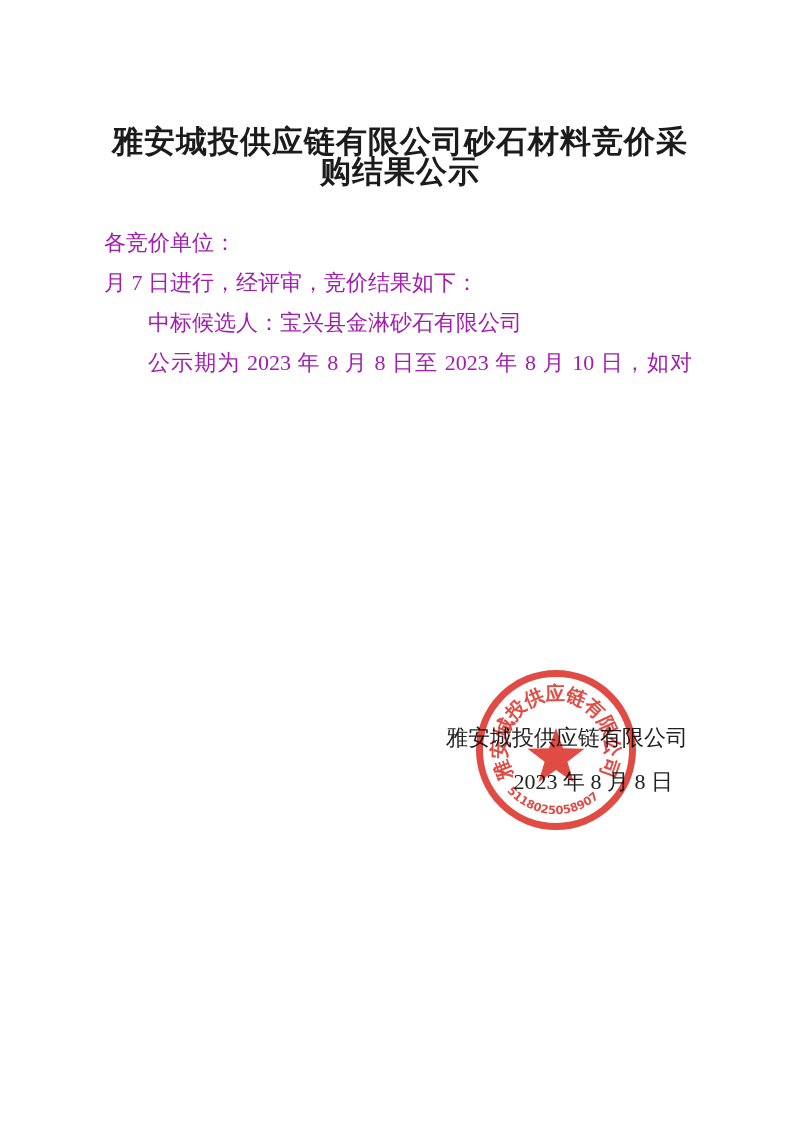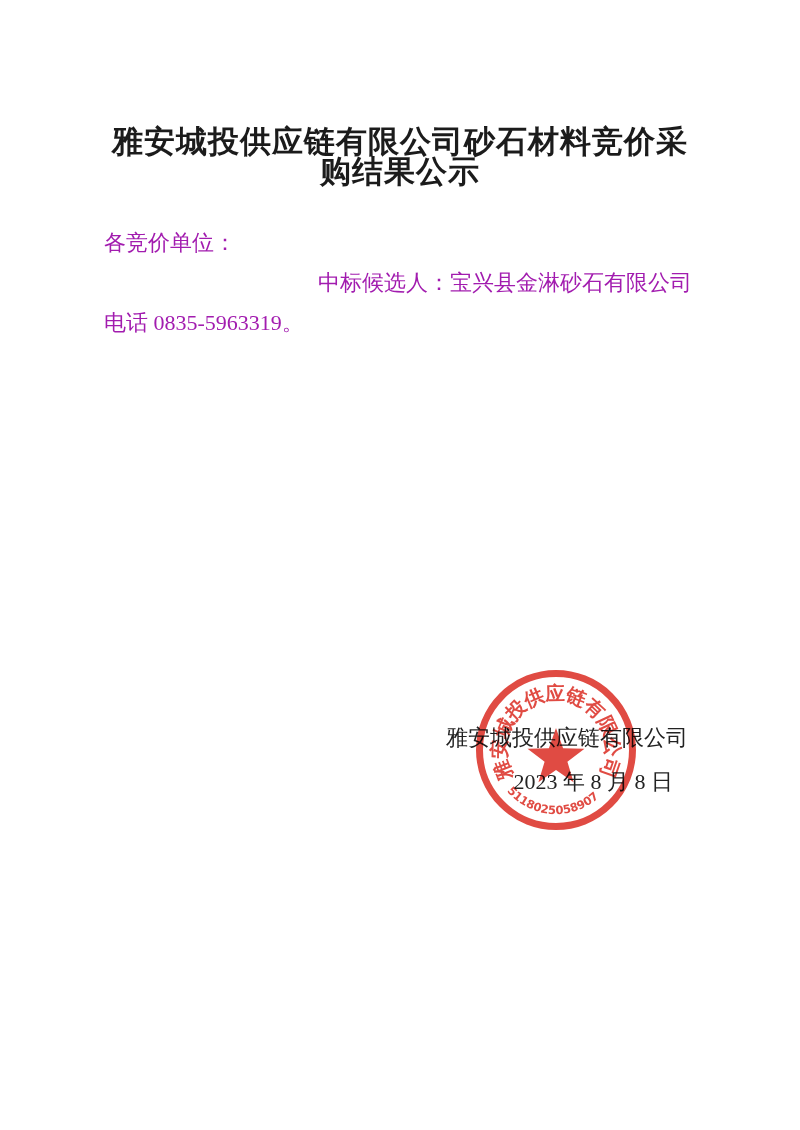--- a/index.html
+++ b/index.html
@@ -18,21 +18,21 @@
     letter-spacing:1px;
     line-height:1.1;
   }
   .title-1 { top:93px;margin-top:32px; }
   .title-2 { top:155px; }
   .body-text {
     position:absolute; left:104px; top:223px; width:588px;
     font-size:22px; line-height:40px; color:#a21caf;
   }
   .line { margin:0; }
-  .indent { text-indent:44px;text-align:right; }
+  .indent { text-indent:44px; }
   .fill { text-align:justify; text-align-last:justify; }
   .sig {
     position:absolute; font-size:22px; color:#222222; white-space:nowrap;
   }
   .sig-company { top:723px; right:112px; }
   .sig-date { top:767px; right:127px; }
   .seal {
     position:absolute; left:456px; top:650px; width:200px; height:200px;
     mix-blend-mode:multiply; opacity:0.9;
   }
@@ -49,22 +49,23 @@
   }
 </style>
 </head>
 <body>
 
 <div class="title title-1">雅安城投供应链有限公司砂石材料竞价采</div>
 <div class="title title-2">购结果公示</div>
 
 <div class="body-text">
   <p class="line">各竞价单位：</p>
+  <p class="line">月 7 日进行，经评审，竞价结果如下：</p>
   <p class="line indent">中标候选人：宝兴县金淋砂石有限公司</p>
-  <p class="line">电话 0835-5963319。</p>
+  <p class="line indent fill">公示期为 2023 年 8 月 8 日至 2023 年 8 月 10 日，如对</p>
 </div>
 
 <div class="sig sig-company">雅安城投供应链有限公司</div>
 <div class="sig sig-date">2023 年 8 月 8 日</div>
 
 <div class="seal">
   <svg viewBox="0 0 200 200" xmlns="http://www.w3.org/2000/svg">
     <defs>
       <path id="sealTopArc" d="M 57.6 126.5 A 50 50 0 1 1 142.4 126.5" fill="none"></path>
       <path id="sealBottomArc" d="M 51 141.2 A 64 64 0 0 0 149 141.2" fill="none"></path>

